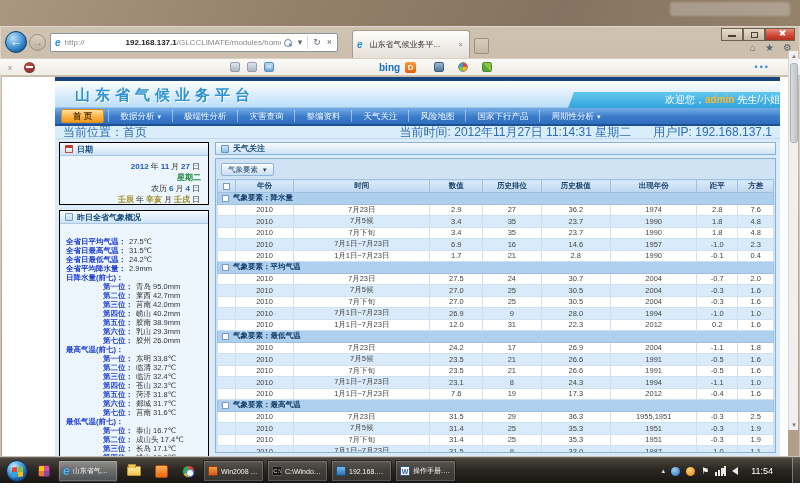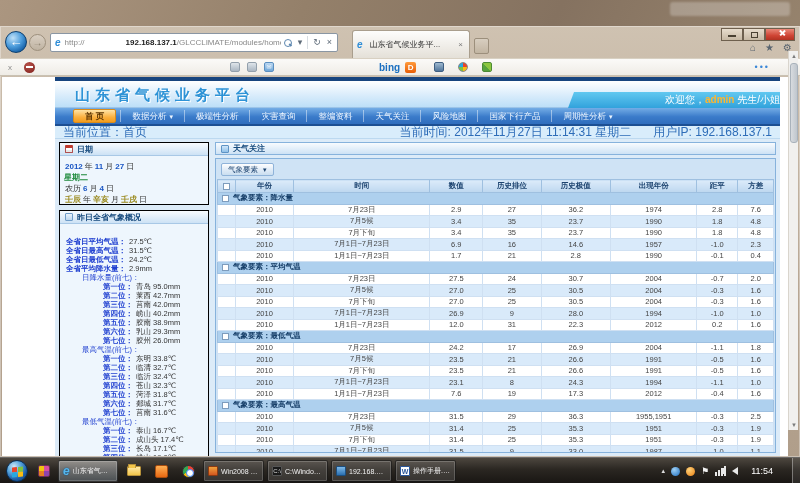--- a/index.html
+++ b/index.html
@@ -71,21 +71,21 @@
   .banner{position:absolute;left:53px;top:4px;width:725px;height:27px;
     background:linear-gradient(#ffffff,#d9ecfb 55%,#bcdff8);border-bottom:1px solid #9cc4e8;}
   .site-title{position:absolute;left:20px;top:5px;font-size:15px;font-weight:bold;color:#2e93d6;letter-spacing:5px;
     text-shadow:1px 1px 0 #fff;}
   .welcome{position:absolute;right:0;top:11px;width:218px;height:32px;
     background:linear-gradient(#62c8f0,#1e93d4 70%,#1787c8);clip-path:polygon(12px 0,100% 0,100% 100%,0 100%);
     color:#fff;font-size:10px;line-height:16px;text-align:right;}
   .welcome .usr{color:#ffb62e;font-weight:bold;}
 
   .mainnav{position:absolute;left:53px;top:31px;width:725px;height:18px;
-    background:linear-gradient(#74ade6,#3a7bca 55%,#2f6dbd);border-bottom:2px solid #1c4f93;display:flex;align-items:center;padding-left:18px;}
+    background:linear-gradient(#74ade6,#3a7bca 55%,#2f6dbd);border-bottom:2px solid #1c4f93;display:flex;align-items:center;padding-left:6px;}
   .nav-item{color:#eef6ff;font-size:8.5px;padding:0 11px;height:12px;line-height:12px;white-space:nowrap;}
   .nav-item:not(:first-child){border-left:1px solid rgba(255,255,255,.45);}
   .nav-item.active{background:linear-gradient(#ffe3a6,#fbb03f 60%,#f29c1e);color:#5a3300;font-weight:bold;border-radius:2px;
     border:1px solid #d98b1a;height:14px;line-height:13px;margin-right:4px;}
   .nav-caret{font-size:7px;margin-left:3px;}
 
   .crumbbar{position:absolute;left:53px;top:49px;width:725px;height:13px;background:#d9edfb;border-bottom:1px solid #bcd9f0;
     display:flex;align-items:center;font-size:12px;color:#2e6db8;}
   .crumb-left{margin-left:8px;}
   .crumb-right{margin-left:auto;margin-right:8px;display:flex;gap:22px;}
@@ -94,31 +94,31 @@
 
   
   .panel{position:absolute;border:1px solid #000000;background:#eef6fd;}
   .panel-hd{height:13px;background:linear-gradient(#f8fbfe,#cde2f5);border-bottom:1px solid #a8c8e6;
     display:flex;align-items:center;font-size:8px;font-weight:bold;color:#164a7d;}
   .hd-ico{width:8px;height:8px;margin:0 4px 0 5px;border-radius:1px;}
   .ico-cal{background:linear-gradient(#fff 55%,#e8e8e8 55%);border:1px solid #b05050;border-top:3px solid #c0392b;}
   .ico-doc{background:linear-gradient(#eaf3fc,#bcd6ee);border:1px solid #6f9cc8;}
   .ico-panel{background:linear-gradient(#cfe6fa,#8fc0e8);border:1px solid #5e93c4;}
   .p-date{left:4px;top:3px;width:150px;height:63px;}
-  .date-body{padding:5px 7px 0 4px;font-size:8px;line-height:11px;}
+  .date-body{padding:5px 7px 0 16px;text-align:right;font-size:8px;line-height:11px;}
   .tok-num{color:#1a56c4;font-weight:bold;margin:0 1px;}
   .tok-plain{color:#333;margin:0 1px;}
   .tok-gz{color:#9a8a1e;font-weight:bold;margin:0 1px;}
   .weekday{color:#1e8a3c;font-weight:bold;}
   .p-overview{left:4px;top:71px;width:150px;height:420px;}
   .ov-body{padding:13px 4px 0 6px;font-size:7.5px;line-height:9px;}
   .stat-line{white-space:nowrap;}
   .stat-label{color:#1f3fd0;font-weight:bold;}
   .stat-val{color:#333;margin-left:3px;}
-  .rank-hd{color:#1f3fd0;font-weight:normal;margin-top:0;margin-left:16px;}
+  .rank-hd{color:#1f3fd0;font-weight:bold;margin-top:0;}
   .rank-line{white-space:nowrap;text-align:right;padding-right:6px;}
   .rank-label{color:#1f3fd0;font-weight:bold;}
   .rank-val{color:#333;margin-left:3px;display:inline-block;width:62px;text-align:left;}
 
   
   .p-main{left:160px;top:3px;width:561px;height:311px;border:none;background:transparent;}
   .main-hd{height:13px;background:linear-gradient(#f8fbfe,#cde2f5);border:1px solid #86b2dc;
     display:flex;align-items:center;font-size:8px;font-weight:bold;color:#164a7d;}
   .main-inner{position:absolute;left:0;top:16px;right:0;bottom:0;border:1px solid #86b2dc;background:#cfe3f5;overflow:hidden;}
   .toolbar{height:20px;display:flex;align-items:center;padding-left:5px;}

